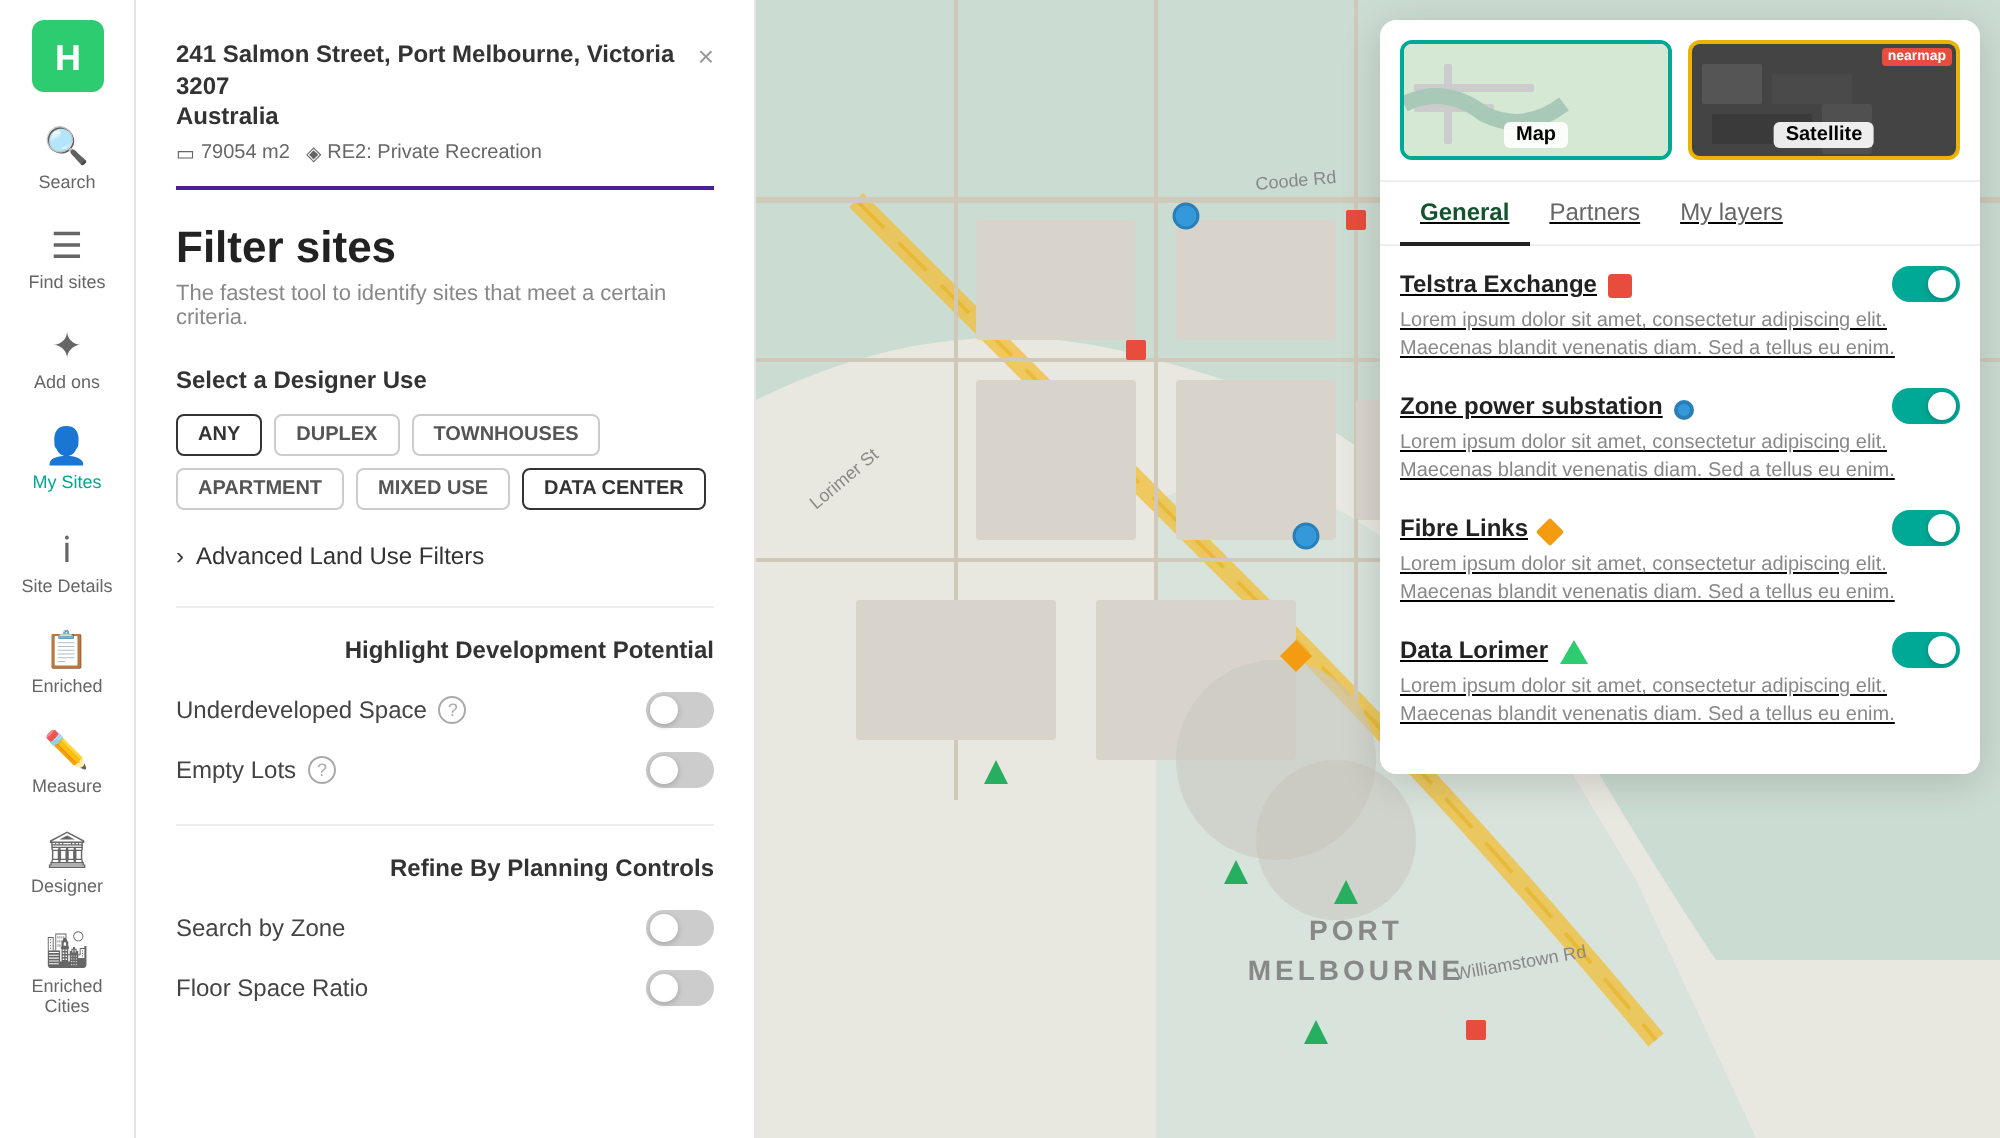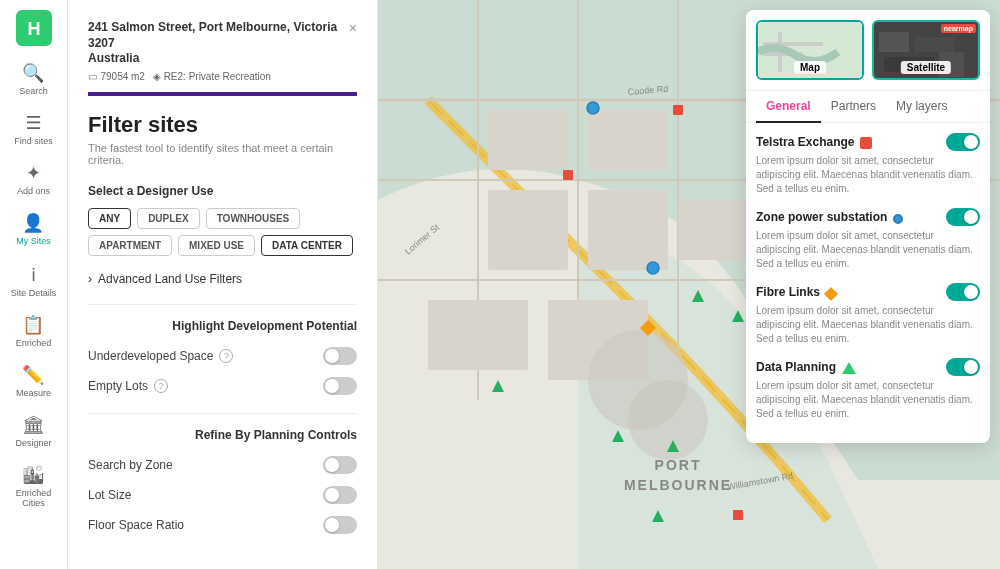--- a/index.html
+++ b/index.html
@@ -21,21 +21,21 @@
     .nav-label { font-size: 9px; color: #666; text-align: center; }
     .nav-item.active .nav-label { color: #00a896; }
 
     
     .filter-panel {
       width: 310px; background: #fff; overflow-y: auto; padding: 20px; border-right: 1px solid #e5e5e5;
       flex-shrink: 0; z-index: 9;
     }
     .address-bar {
       display: flex; align-items: flex-start; justify-content: space-between;
-      padding-bottom: 10px; border-bottom: 4px solid #4c1d95; margin-bottom: 16px;
+      padding-bottom: 10px; border-bottom: 2px solid #4c1d95; margin-bottom: 16px;
     }
     .address-info { flex: 1; }
     .address-main { font-size: 12px; font-weight: 600; color: #333; line-height: 1.3; }
     .address-meta { display: flex; align-items: center; gap: 8px; margin-top: 4px; }
     .address-meta-item { display: flex; align-items: center; gap: 3px; font-size: 10px; color: #666; }
     .address-meta-icon { font-size: 10px; }
     .close-btn { background: none; border: none; cursor: pointer; font-size: 14px; color: #999; padding: 0; }
 
     .filter-title { font-size: 22px; font-weight: 700; color: #222; margin-bottom: 4px; }
     .filter-subtitle { font-size: 11px; color: #888; margin-bottom: 18px; }
@@ -73,46 +73,46 @@
     .sub-section-label { font-size: 12px; font-weight: 600; color: #333; margin: 14px 0 8px; text-align: right; }
 
     
     .map-area { flex: 1; position: relative; overflow: hidden; }
 
     
     .map-svg { width: 100%; height: 100%; }
 
     
     .layers-panel {
-      position: absolute; top: 10px; right: 10px; width: 244px;
+      position: absolute; top: 10px; right: 10px; width: 300px;
       background: #fff; border-radius: 8px; box-shadow: 0 4px 20px rgba(0,0,0,0.15);
-      z-index: 20; overflow: hidden;
+      z-index: 20; overflow: hidden; text-decoration: underline;
     }
     .map-type-row { display: flex; gap: 8px; padding: 10px; border-bottom: 1px solid #eee; }
     .map-thumb {
       flex: 1; height: 60px; border-radius: 6px; overflow: hidden; cursor: pointer;
       border: 2px solid transparent; position: relative;
     }
     .map-thumb.active { border-color: #00a896; }
     .map-thumb-label {
       position: absolute; bottom: 4px; left: 50%; transform: translateX(-50%);
       background: rgba(255,255,255,0.9); font-size: 10px; font-weight: 600; padding: 1px 6px; border-radius: 3px;
     }
-    .satellite-thumb { background: #14b8a6; }
+    .satellite-thumb { background: #eab308; }
     .nearmap-badge {
       position: absolute; top: 2px; right: 2px; background: #e74c3c; color: #fff;
       font-size: 7px; padding: 1px 3px; border-radius: 2px; font-weight: 700;
     }
 
     .layers-tabs { display: flex; padding: 0 10px; border-bottom: 1px solid #eee; }
     .layers-tab {
       padding: 8px 10px; font-size: 12px; font-weight: 500; color: #666;
       cursor: pointer; border-bottom: 2px solid transparent; margin-bottom: -1px;
     }
-    .layers-tab.active { color: #ec4899; border-bottom-color: #222; font-weight: 600; text-align: right; }
+    .layers-tab.active { color: #14532d; border-bottom-color: #222; font-weight: 600; text-align: right; }
 
     .layers-content { padding: 10px; max-height: 360px; overflow-y: auto; }
     .layers-section-title { font-size: 9px; font-weight: 700; color: #888; letter-spacing: 0.8px; text-transform: uppercase; margin-bottom: 8px; }
 
     .layer-item { margin-bottom: 12px; }
     .layer-item-header { display: flex; align-items: center; justify-content: space-between; margin-bottom: 3px; }
     .layer-name { display: flex; align-items: flex-end; gap: 6px; font-size: 12px; font-weight: 600; color: #222; }
     .layer-indicator { width: 12px; height: 12px; border-radius: 2px; display: inline-block; }
     .layer-indicator.red { background: #e74c3c; }
     .layer-indicator.blue { width: 10px; height: 10px; border-radius: 50%; background: #3498db; border: 2px solid #2980b9; }
@@ -236,28 +236,20 @@
     <div class="toggle-row">
       <div class="toggle-label">
         <span>Search by Zone</span>
       </div>
       <div class="toggle">
         <div class="toggle-knob"></div>
       </div>
     </div>
     <div class="toggle-row">
       <div class="toggle-label">
-        <span>Lot Size</span>
-      </div>
-      <div class="toggle">
-        <div class="toggle-knob"></div>
-      </div>
-    </div>
-    <div class="toggle-row">
-      <div class="toggle-label">
         <span>Floor Space Ratio</span>
       </div>
       <div class="toggle">
         <div class="toggle-knob"></div>
       </div>
     </div>
   </div>
 
   <div class="map-area">
     
@@ -392,21 +384,21 @@
             <div class="toggle on">
               <div class="toggle-knob"></div>
             </div>
           </div>
           <div class="layer-desc">Lorem ipsum dolor sit amet, consectetur adipiscing elit. Maecenas blandit venenatis diam. Sed a tellus eu enim.</div>
         </div>
 
         <div class="layer-item">
           <div class="layer-item-header">
             <div class="layer-name">
-              <span>Data Planning</span>
+              <span>Data Lorimer</span>
               <span class="layer-indicator green-triangle"></span>
             </div>
             <div class="toggle on">
               <div class="toggle-knob"></div>
             </div>
           </div>
           <div class="layer-desc">Lorem ipsum dolor sit amet, consectetur adipiscing elit. Maecenas blandit venenatis diam. Sed a tellus eu enim.</div>
         </div>
 
       </div>

